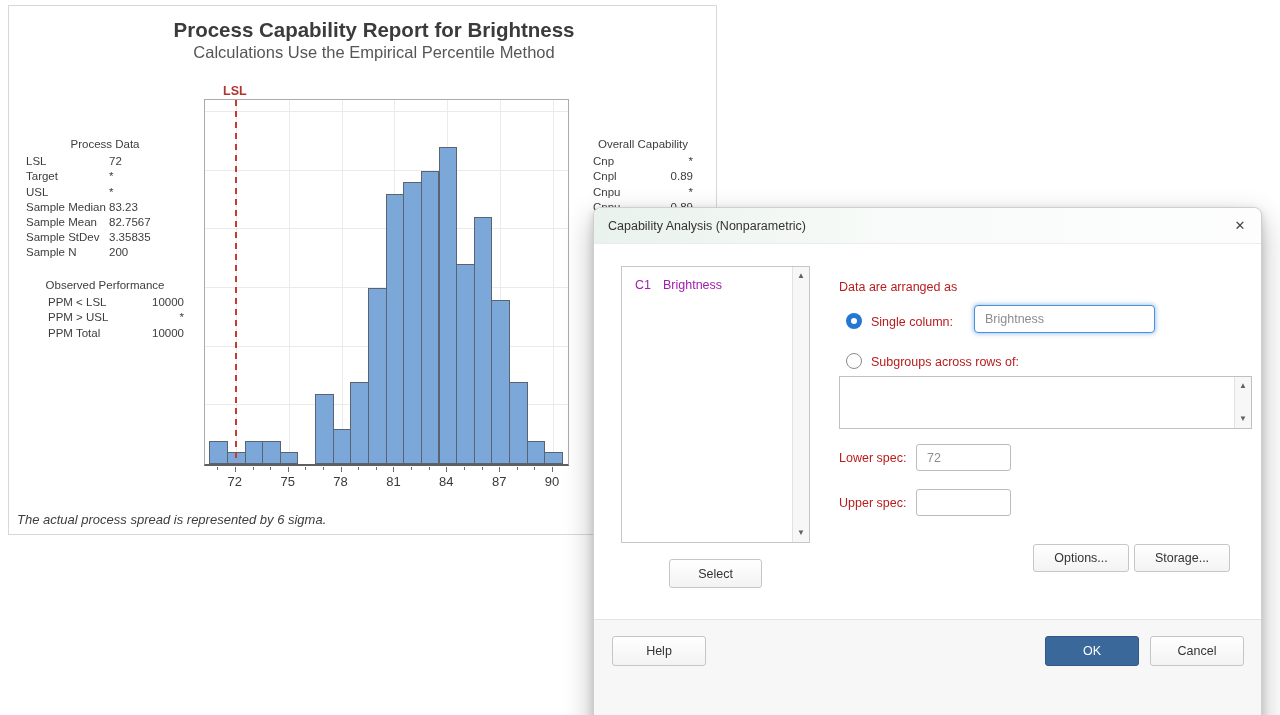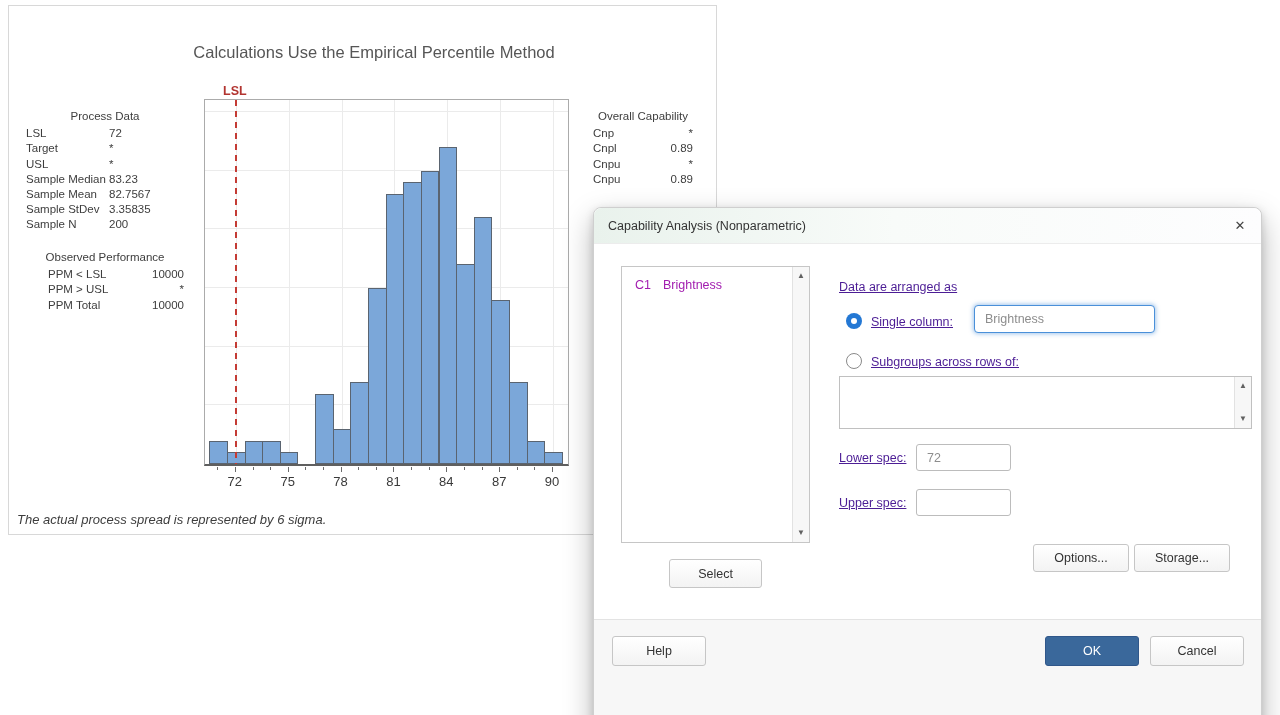--- a/index.html
+++ b/index.html
@@ -10,21 +10,21 @@
   .report-window { position:absolute; left:8px; top:5px; width:709px; height:530px;
                    background:#fff; border:1px solid #d8d8d8; }
   .report-title { position:absolute; left:0; top:12px; width:730px; text-align:center;
                   font-size:20.5px; font-weight:bold; color:#3b3b3b; }
   .report-subtitle { position:absolute; left:0; top:37px; width:730px; text-align:center;
                      font-size:16.5px; color:#565656; }
   .report-footnote { position:absolute; left:8px; top:506px; font-size:13px;
                      font-style:italic; color:#3d3d3d; }
 
   
-  .stats { position:absolute; font-size:11.5px; color:#3d3d3d; line-height:15.2px; }
+  .stats { position:absolute; font-size:11.5px; color:#3d3d3d; line-height:15.2px;margin-top:28px; }
   .stats .hdr { text-align:center; margin-bottom:2px; }
   .stats .row { display:grid; }
   .stats-pd { left:17px; top:103px; width:158px; }
   .stats-pd .row { grid-template-columns:83px auto; }
   .stats-op { left:17px; top:244px; width:158px; }
   .stats-op .row { padding-left:22px; grid-template-columns:84px auto; }
   .stats-op .row .val { text-align:right; }
   .stats-oc { left:584px; top:103px; width:100px; }
   .stats-oc .row { grid-template-columns:52px auto; }
   .stats-oc .row .val { text-align:right; }
@@ -65,21 +65,21 @@
              background:#f7f7f7; border-left:1px solid #e2e2e2; }
   .vscroll .up, .vscroll .dn { position:absolute; left:0; width:16px; height:16px;
              text-align:center; font-size:8px; color:#616161; line-height:16px; }
   .vscroll .up { top:1px; } .vscroll .dn { bottom:1px; }
 
   .btn { position:absolute; display:flex; align-items:center; justify-content:center;
          background:linear-gradient(#ffffff,#f3f3f3); border:1px solid #c6c6c6;
          border-radius:3px; font-size:12.5px; color:#333; }
   .btn-primary { background:#3a689b; border:1px solid #30578a; color:#fff; }
 
-  .lbl { position:absolute; font-size:12.5px; color:#4c1d95; white-space:nowrap;text-decoration:underline; }
+  .lbl { position:absolute; font-size:12.5px; color:#b91c1c; white-space:nowrap; }
 
   .radio { position:absolute; width:16px; height:16px; border-radius:50%; background:#fff;
            border:1px solid #8a8a8a; }
   .radio.selected { border:none; background:#2478d4; }
   .radio.selected::after { content:""; position:absolute; left:5px; top:5px; width:6px; height:6px;
            border-radius:50%; background:#fff; }
 
   .text-input { position:absolute; border:1px solid #bcbcbc; border-radius:3px; background:#fff;
                 font-size:12.5px; color:#8d8d8d; padding:0 10px;
                 font-family:"Liberation Sans", sans-serif; outline:none; }
@@ -88,20 +88,21 @@
   .multibox { position:absolute; left:245px; top:168px; width:413px; height:53px;
               background:#fff; border:1px solid #c0c0c0; }
 
   .footer { position:absolute; left:0; right:0; top:411px; bottom:0; background:#f7f7f7;
             border-top:1px solid #e3e3e3; border-radius:0 0 8px 8px; }
 </style>
 </head>
 <body>
 
 <div class="report-window">
+  <div class="report-title">Process Capability Report for Brightness</div>
   <div class="report-subtitle">Calculations Use the Empirical Percentile Method</div>
 
   <div class="stats stats-pd">
     <div class="hdr">Process Data</div>
     <div>
         <div class="row">
           <span>LSL</span>
           <span class="val">72</span>
         </div>
         <div class="row">

